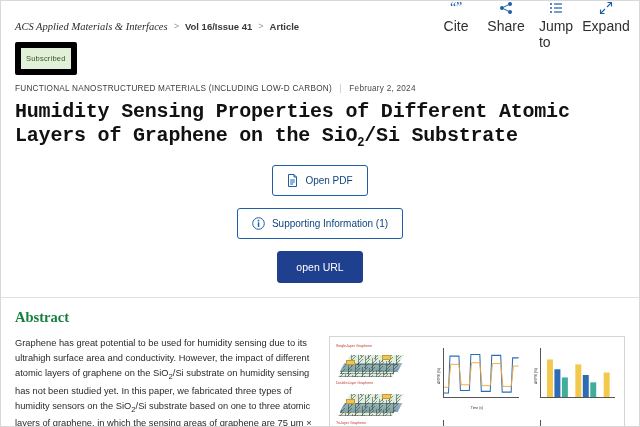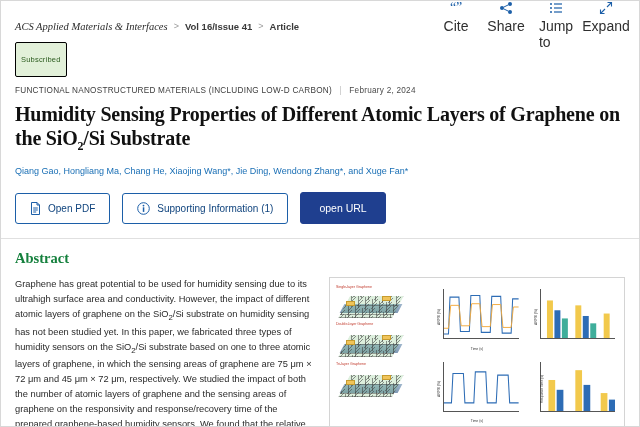--- a/index.html
+++ b/index.html
@@ -77,41 +77,41 @@
   svg { display: block; }
 
   
   .badgerow {
     padding: 1px 14px 0 14px;
   }
   .badge-sub {
     display: inline-block;
     background: #e2f0d9;
     color: #2c5c1f;
-    border: 1px solid #000000;
+    border: 6px solid #000000;
     font-size: 7.5px;
-    padding: 12px 5px;
+    padding: 6px 5px;
     border-radius: 2px;
     letter-spacing: .2px;
   }
 
   
   .seclabel {
     padding: 9px 14px 0 14px;
     font-size: 8.2px;
     color: #3c3c3c;
     letter-spacing: .25px;
   }
   .seclabel .sep2 { color: #bdbdbd; margin: 0 5px; }
   .seclabel .date { color: #4a4a4a; }
 
   
   h1.title {
     margin: 7px 14px 0 14px;
-    font-family: Liberation Serif, serif;
+    font-family: Liberation Mono, monospace;
     font-size: 20px;
     line-height: 1.22;
     font-weight: bold;
     color: #111;
     letter-spacing: -0.2px;
   }
   h1.title sub { font-size: 12px; }
 
   
   .authors {
@@ -120,20 +120,21 @@
     color: #1a6fb5;
     line-height: 1.45;
   }
 
   
   .btnrow {
     margin: 14px 14px 0 14px;
     display: flex;
     align-items: center;
     gap: 12px;
+    flex-direction: column;
   }
   .btn {
     display: inline-flex;
     align-items: center;
     gap: 7px;
     font-size: 10px;
     border-radius: 3px;
     cursor: pointer;
     white-space: nowrap;
   }
@@ -316,21 +317,20 @@
   <div class="seclabel">
     <span>FUNCTIONAL NANOSTRUCTURED MATERIALS (INCLUDING LOW-D CARBON)</span>
     <span class="sep2">|</span>
     <span class="date">February 2, 2024</span>
   </div>
 
   <h1 class="title">
     <span>Humidity Sensing Properties of Different Atomic Layers of Graphene on the SiO</span><sub>2</sub><span>/Si Substrate</span>
   </h1>
 
-  <div class="authors">Qiang Gao,  Hongliang Ma,  Chang He,  Xiaojing Wang*,  Jie Ding,  Wendong Zhang*,  and  Xuge Fan*</div>
 
   <div class="btnrow">
     <div class="btn btn-outline">
       <span class="ic">
         <svg width="11" height="13" viewBox="0 0 11 13" fill="none" stroke="#1c5fa8" stroke-width="1">
           <path d="M1.5 0.5H7L9.5 3V12.5H1.5Z"></path>
             <path d="M7 0.5V3H9.5"></path>
           <line x1="3.2" y1="6" x2="7.8" y2="6"></line>
             <line x1="3.2" y1="8" x2="7.8" y2="8"></line>
             <line x1="3.2" y1="10" x2="6.2" y2="10"></line>

